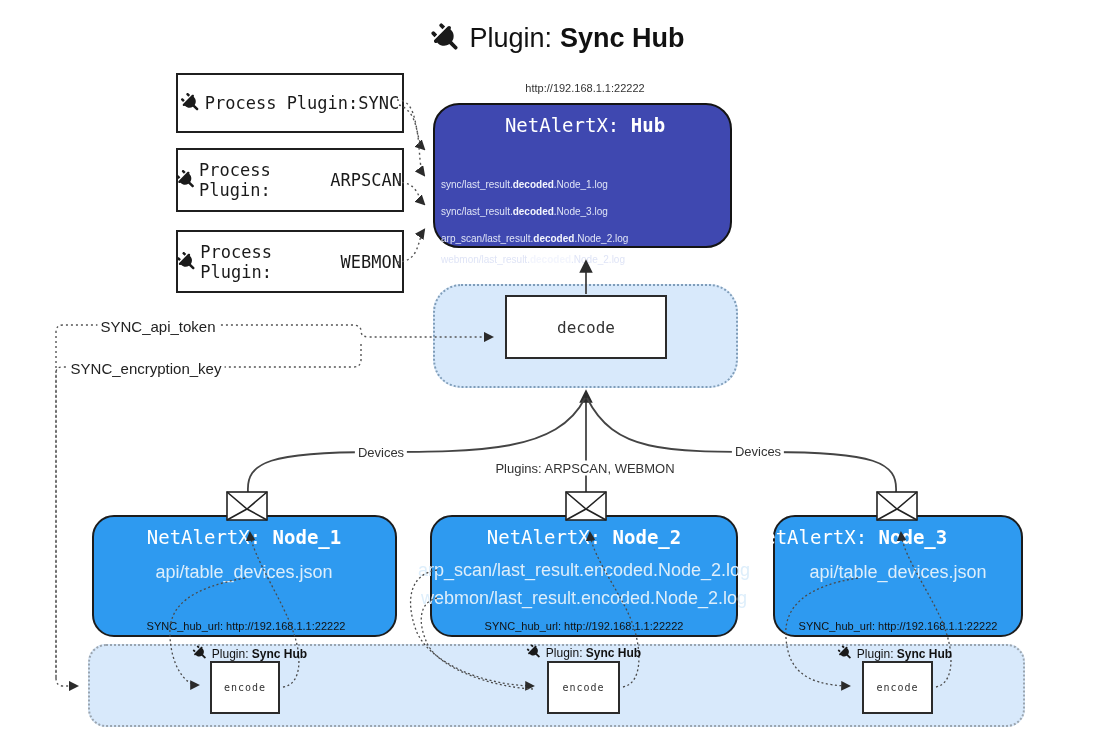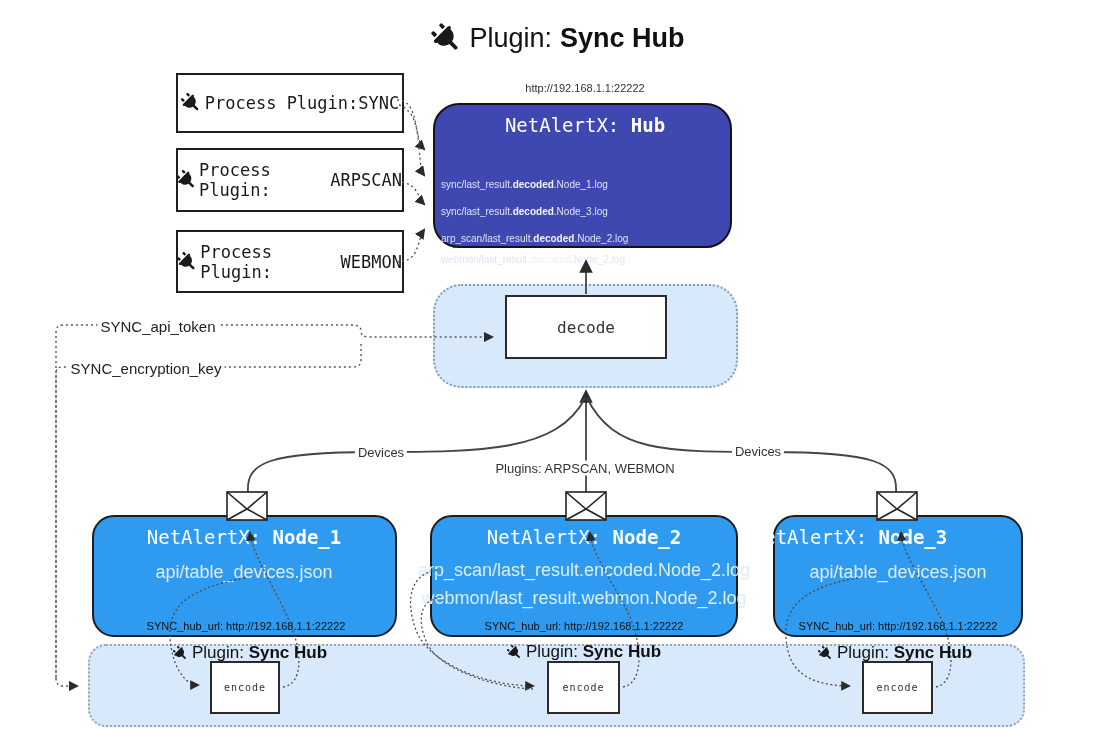--- a/index.html
+++ b/index.html
@@ -33,21 +33,21 @@
   .linelabel{background:#fff;padding:0 3px;font-size:15px;color:#222;z-index:6;}
   .edgelabel{background:#fff;padding:0 3px;font-size:13px;color:#333;z-index:6;}
   
   .node{top:515px;height:122px;background:#2e9af0;border:2px solid #1c1c1c;border-radius:22px;box-sizing:border-box;}
   .node-title{top:537px;font-family:"DejaVu Sans Mono",monospace;font-size:19px;color:#fff;z-index:2;}
   .node-line{font-size:18px;color:#ddeefb;z-index:2;}
   .node-url{top:626px;font-size:11px;color:#111;z-index:2;}
   
   .band{left:88px;top:644px;width:937px;height:83px;border:2px dotted #9aa5b0;border-radius:18px;}
   .encode-box{top:661px;height:53px;font-size:10px;letter-spacing:1px;}
-  .bandlabel{display:flex;align-items:center;gap:4px;font-size:17px;color:#111;z-index:6;}
+  .bandlabel{display:flex;align-items:center;gap:4px;font-size:12px;color:#111;z-index:6;}
   .overlay{position:absolute;left:0;top:0;z-index:5;pointer-events:none;}
 </style>
 </head>
 <body>
 
 <div class="canvas">
 
   <div class="abs ctr title">
     <svg class="plug" width="30" height="30" viewBox="0 0 384 512">
         <path d="M96 0C113.7 0 128 14.3 128 32V96H64V32C64 14.3 78.3 0 96 0zM288 0C305.7 0 320 14.3 320 32V96H256V32C256 14.3 270.3 0 288 0zM32 128H352C369.7 128 384 142.3 384 160C384 177.7 369.7 192 352 192V208C352 283.2 297.1 345.6 225.3 357.4L224 480C224 497.7 209.7 512 192 512C174.3 512 160 497.7 160 480L158.7 357.4C86.9 345.6 32 283.2 32 208V192C14.3 192 0 177.7 0 160C0 142.3 14.3 128 32 128Z"></path>
@@ -104,21 +104,21 @@
   <div class="abs ctr edgelabel" style="left:758px;top:451px;">Devices</div>
 
   <div class="abs node" style="left:92px;width:305px;"></div>
   <div class="abs ctr node-title" style="left:244px;"><span>NetAlertX: </span><b>Node_1</b></div>
   <div class="abs ctr node-line" style="left:244px;top:572px;">api/table_devices.json</div>
   <div class="abs ctr node-url" style="left:246px;">SYNC_hub_url: http://192.168.1.1:22222</div>
 
   <div class="abs node" style="left:430px;width:308px;"></div>
   <div class="abs ctr node-title" style="left:584px;"><span>NetAlertX: </span><b>Node_2</b></div>
   <div class="abs ctr node-line" style="left:584px;top:570px;">arp_scan/last_result.encoded.Node_2.log</div>
-  <div class="abs ctr node-line" style="left:584px;top:598px;">webmon/last_result.webmon.Node_2.log</div>
+  <div class="abs ctr node-line" style="left:584px;top:598px;">webmon/last_result.encoded.Node_2.log</div>
   <div class="abs ctr node-url" style="left:584px;">SYNC_hub_url: http://192.168.1.1:22222</div>
 
   <div class="abs node" style="left:773px;width:250px;"></div>
   <div class="abs ctr node-title" style="left:850px;"><span>NetAlertX: </span><b>Node_3</b></div>
   <div class="abs ctr node-line" style="left:898px;top:572px;">api/table_devices.json</div>
   <div class="abs ctr node-url" style="left:898px;">SYNC_hub_url: http://192.168.1.1:22222</div>
 
   <div class="abs panel band"></div>
   <div class="abs wbox encode-box" style="left:210px;width:70px;">encode</div>
   <div class="abs wbox encode-box" style="left:547px;width:73px;">encode</div>

